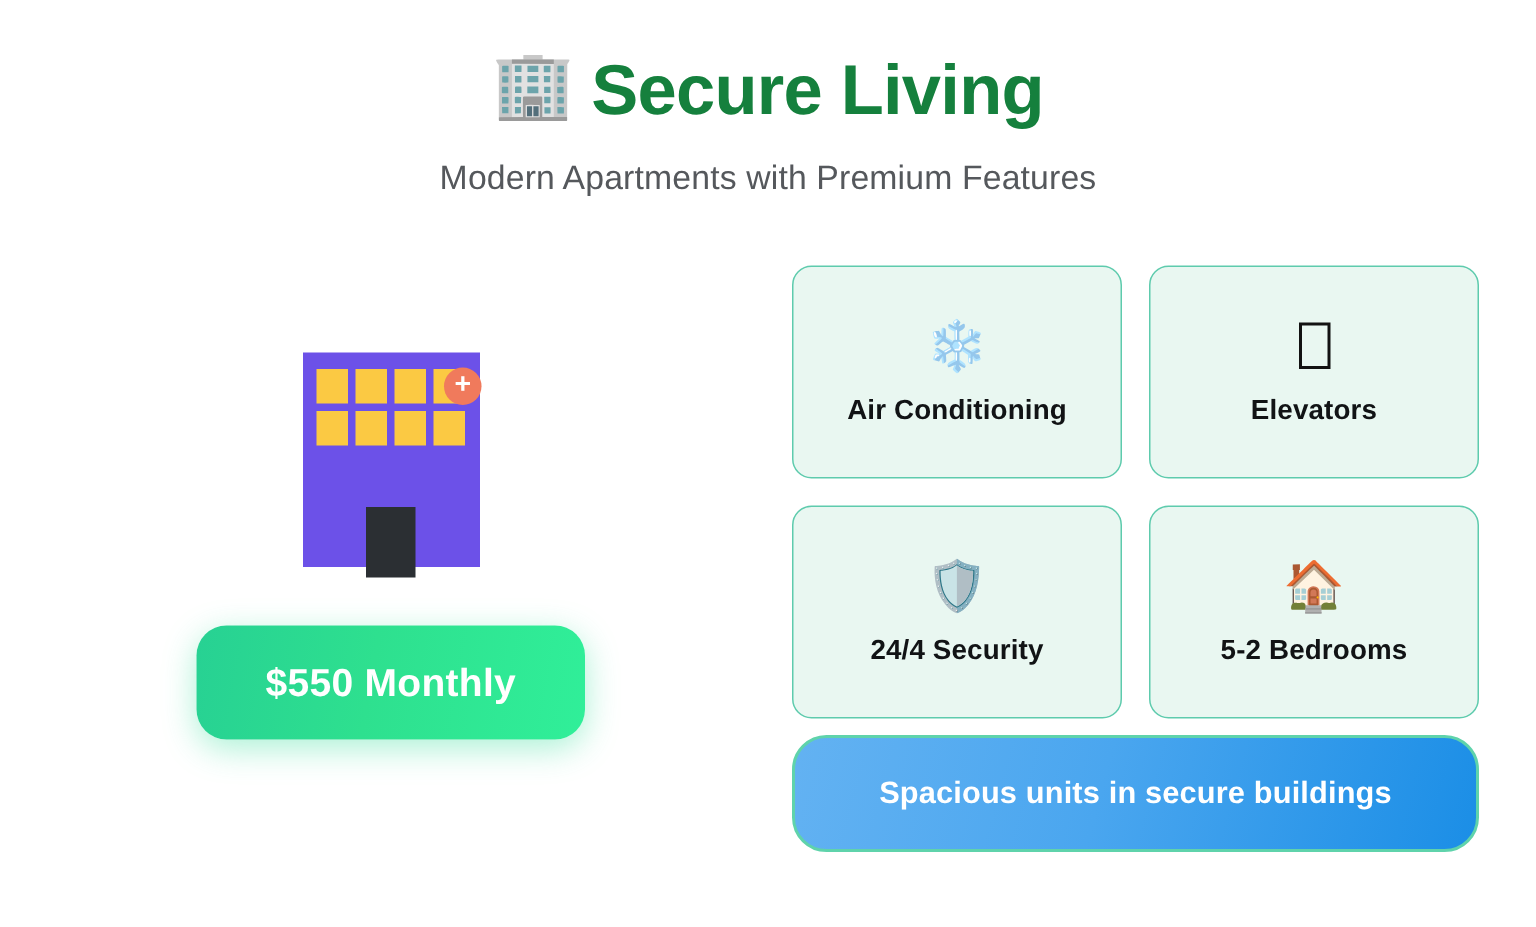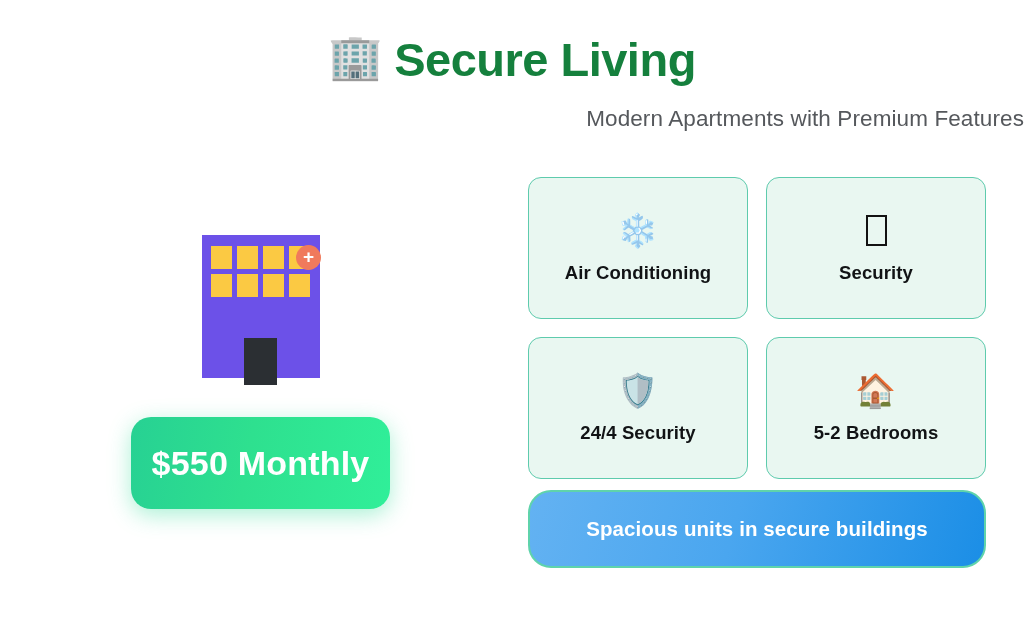--- a/index.html
+++ b/index.html
@@ -51,21 +51,20 @@
     letter-spacing: -0.5px;
     line-height: 1;
     white-space: nowrap;
   }
   .subtitle {
     margin-top: 16px;
     font-size: 22.5px;
     font-weight: 400;
     color: #55585c;
     letter-spacing: 0.1px;
-    text-align: right;
   }
 
   
   .building-wrap {
     position: absolute;
     left: 131px;
     top: 218px;
     width: 260px;
     height: 170px;
   }
@@ -113,29 +112,29 @@
     font-weight: 700;
     line-height: 23px;
     text-align: center;
   }
 
   .price-badge {
     position: absolute;
     left: 131px;
     top: 417px;
     width: 259px;
-    height: 92px;
+    height: 76px;
     border-radius: 20px;
     background: linear-gradient(100deg, #27d193 0%, #2ee08f 45%, #30ef99 100%);
     box-shadow: 0 6px 22px rgba(45, 220, 150, 0.40);
     display: flex;
     align-items: center;
     justify-content: center;
     color: #ffffff;
-    font-size: 34px;
+    font-size: 26px;
     font-weight: 700;
     letter-spacing: 0.2px;
   }
 
   
   .features {
     position: absolute;
     left: 528px;
     top: 177px;
     width: 458px;
@@ -231,21 +230,21 @@
 
   <div class="features">
 
     <div class="feature-card">
       <span class="feature-icon">❄️</span>
       <span class="feature-label">Air Conditioning</span>
     </div>
 
     <div class="feature-card">
       <span class="feature-icon tofu"></span>
-      <span class="feature-label">Security</span>
+      <span class="feature-label">Elevators</span>
     </div>
 
     <div class="feature-card">
       <span class="feature-icon">🛡️</span>
       <span class="feature-label">24/4 Security</span>
     </div>
 
     <div class="feature-card">
       <span class="feature-icon">🏠</span>
       <span class="feature-label">5-2 Bedrooms</span>

